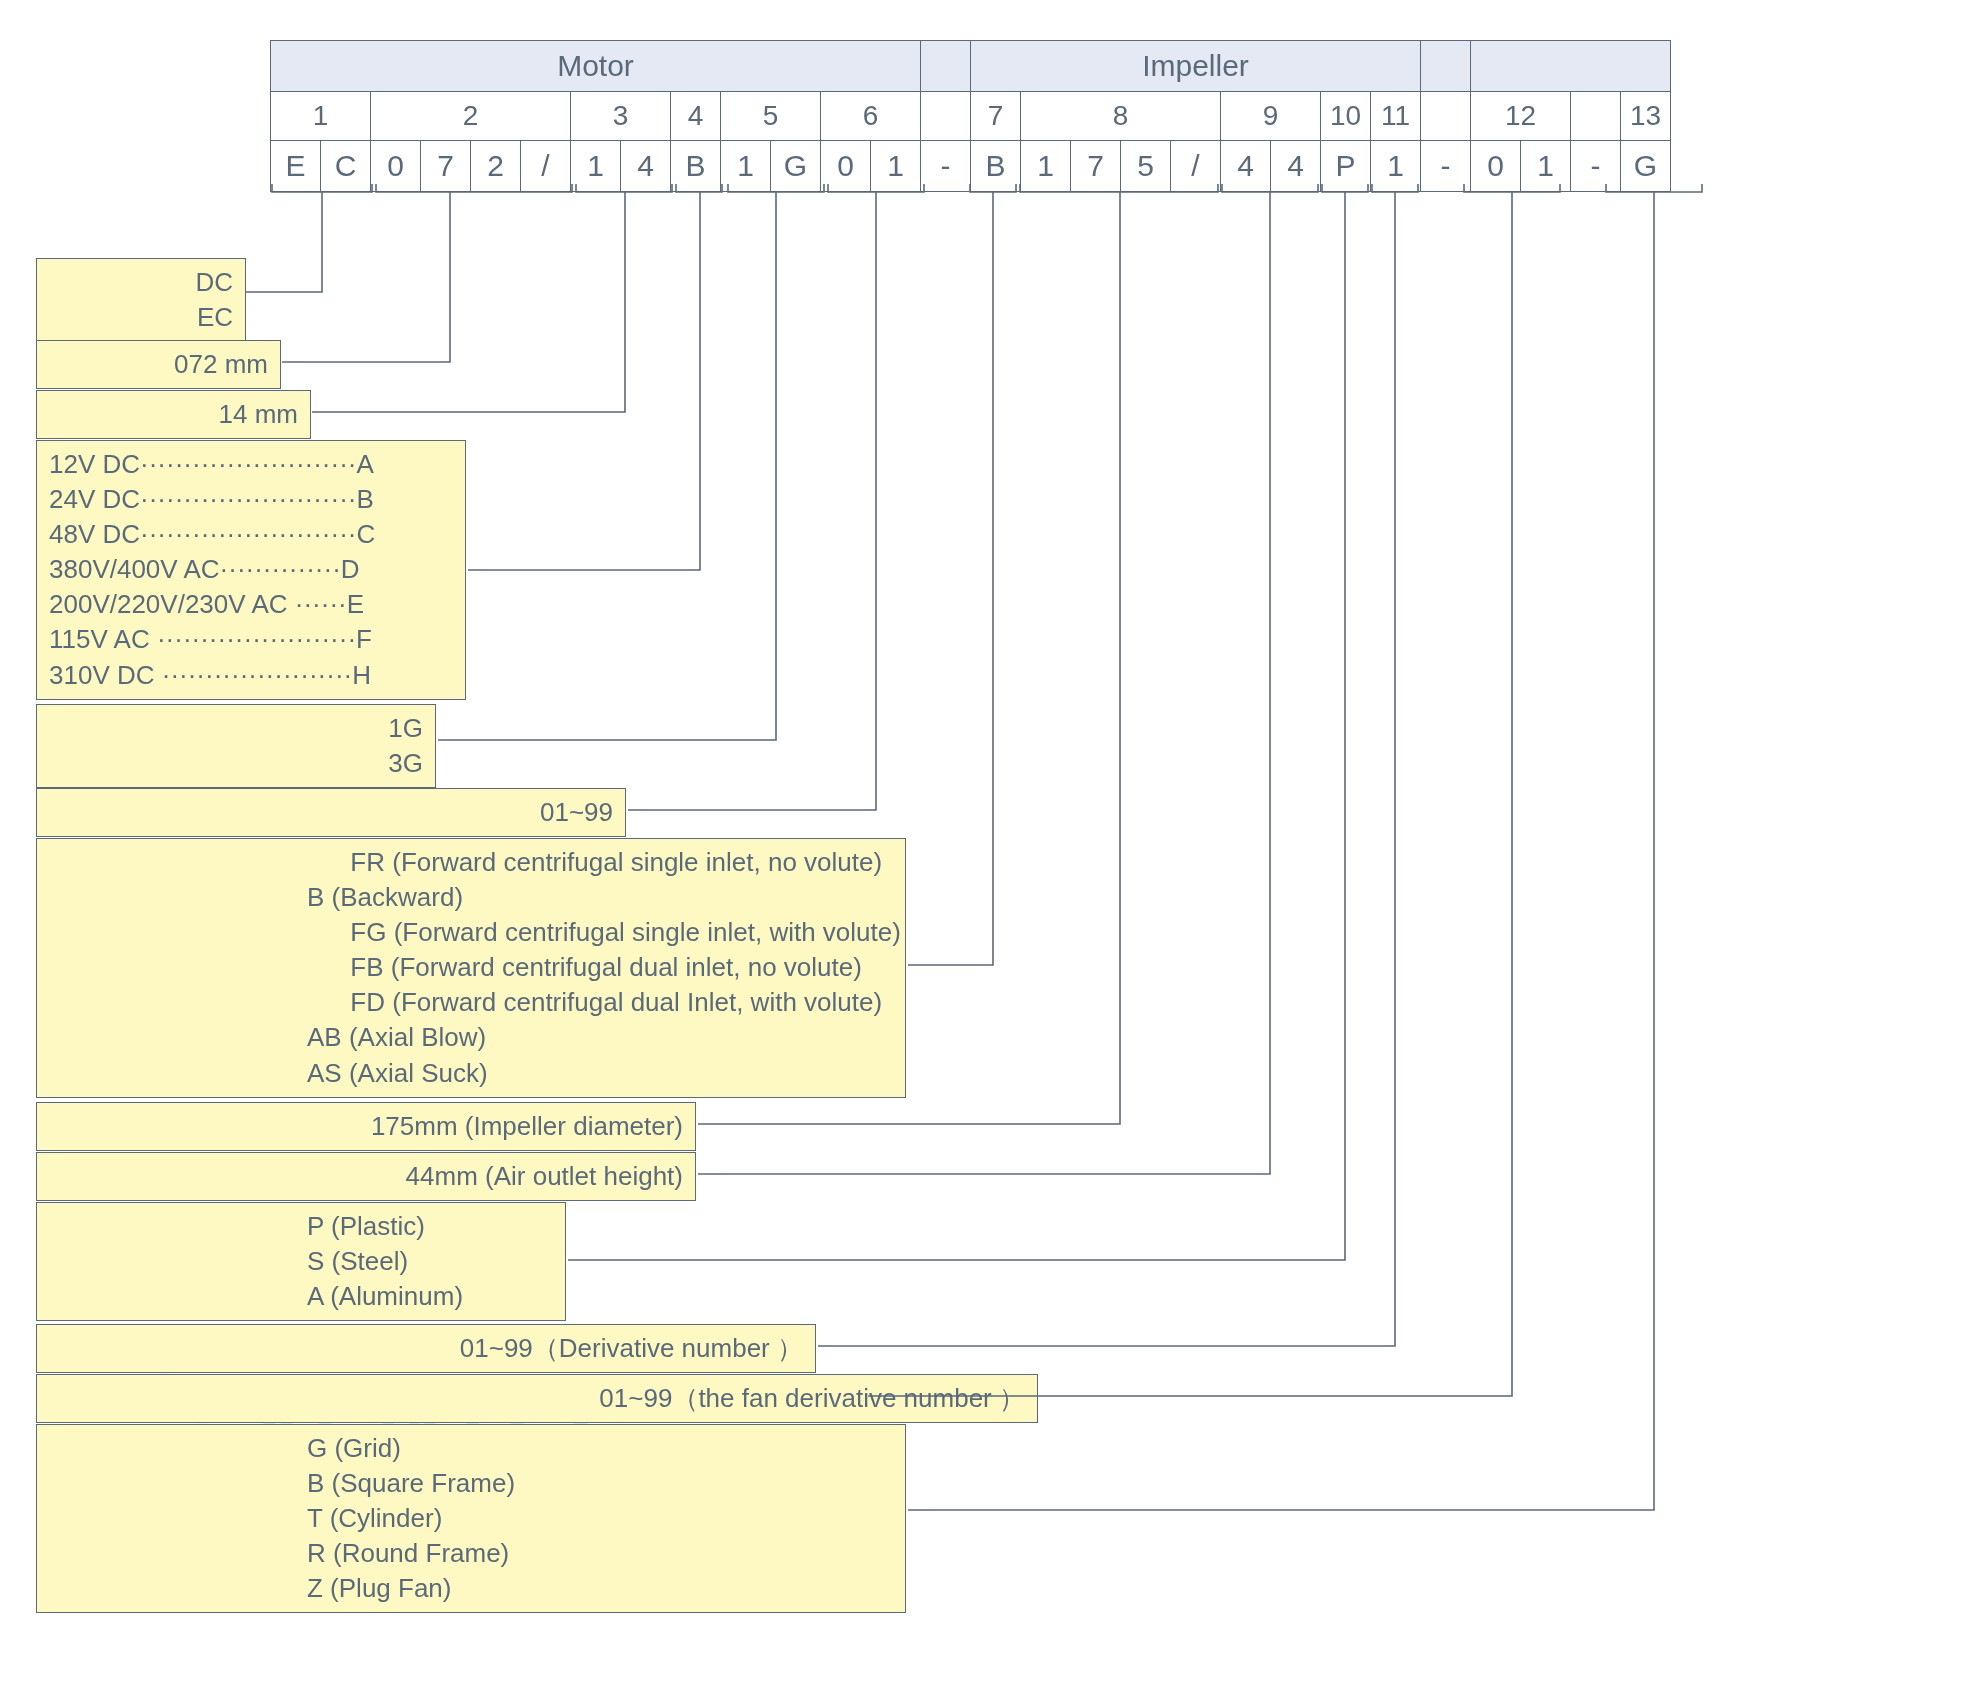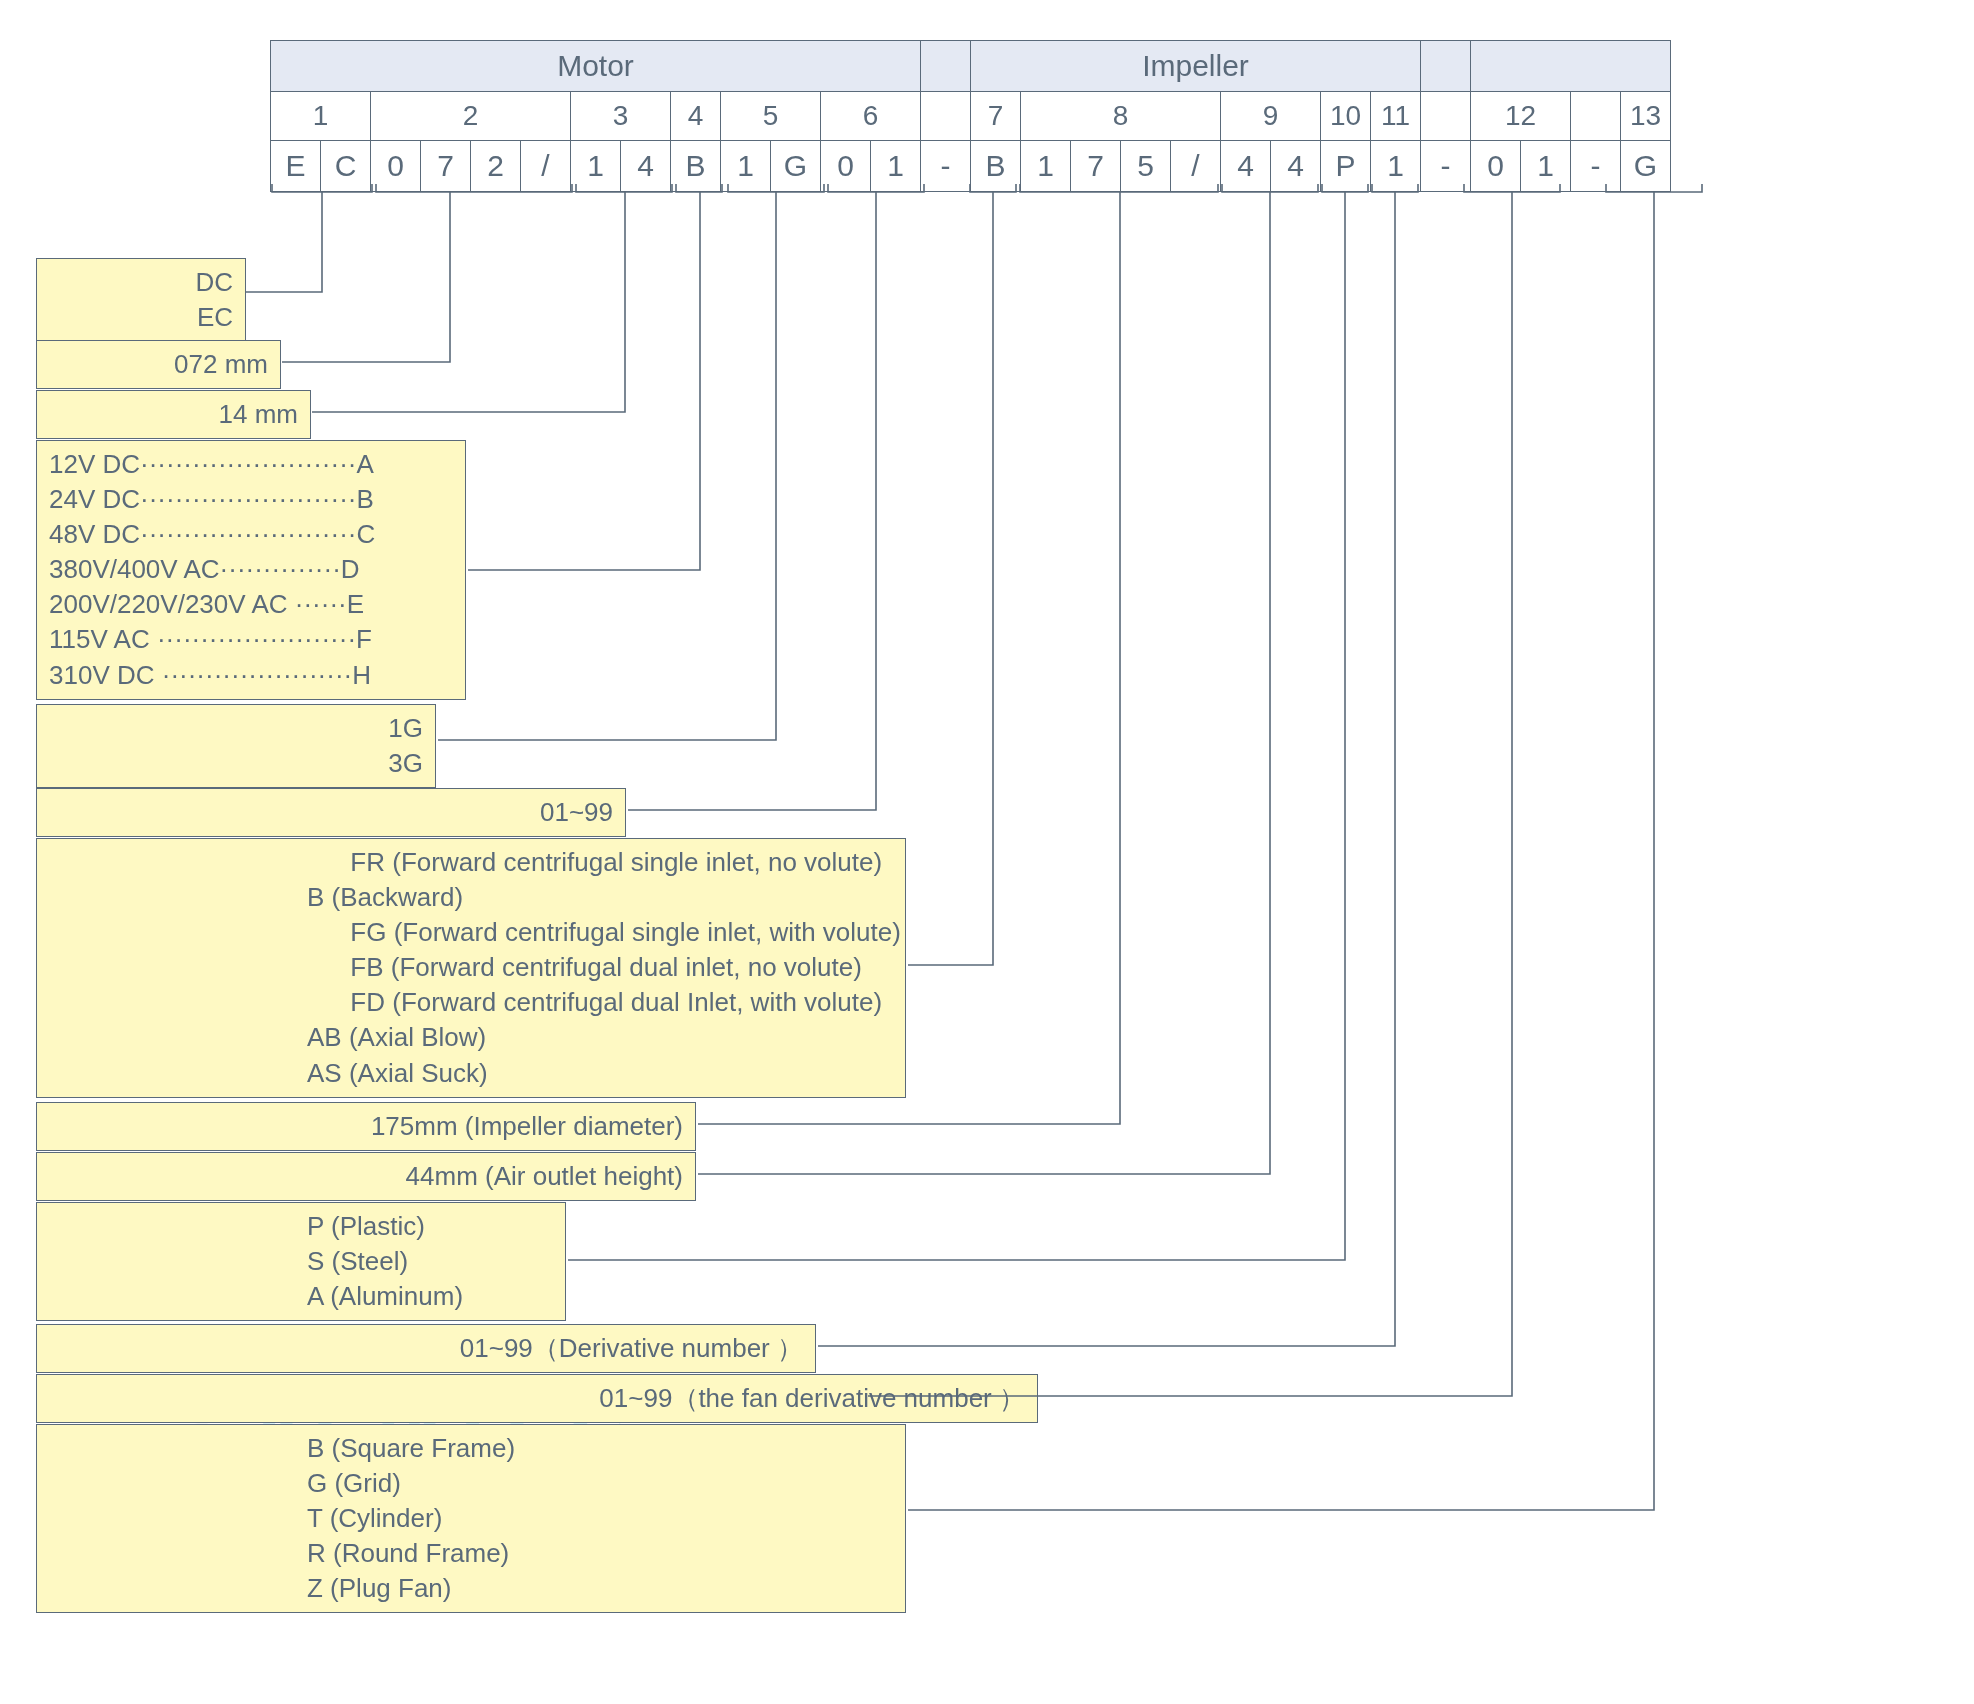--- a/index.html
+++ b/index.html
@@ -196,22 +196,22 @@
     <div class="line">S (Steel)</div>
     <div class="line">A (Aluminum)</div>
   </div>
   <div class="box" style="width:780px;left:-4px;top:1284px;text-align:right">
     <div class="line">01~99（Derivative number ）</div>
   </div>
   <div class="box" style="width:1002px;left:-4px;top:1334px;text-align:right">
     <div class="line">01~99（the fan derivative number ）</div>
   </div>
   <div class="box" style="width:870px;left:-4px;top:1384px;padding-left:270px">
+    <div class="line">G (Grid)</div>
     <div class="line">B (Square Frame)</div>
-    <div class="line">G (Grid)</div>
     <div class="line">T (Cylinder)</div>
     <div class="line">R (Round Frame)</div>
     <div class="line">Z (Plug Fan)</div>
   </div>
 
   <svg class="lines">
 
     <path d="M232 144 L232 152 L332 152 L332 144"></path>
     <path d="M336 144 L336 152 L532 152 L532 144"></path>
     <path d="M536 144 L536 152 L632 152 L632 144"></path>

